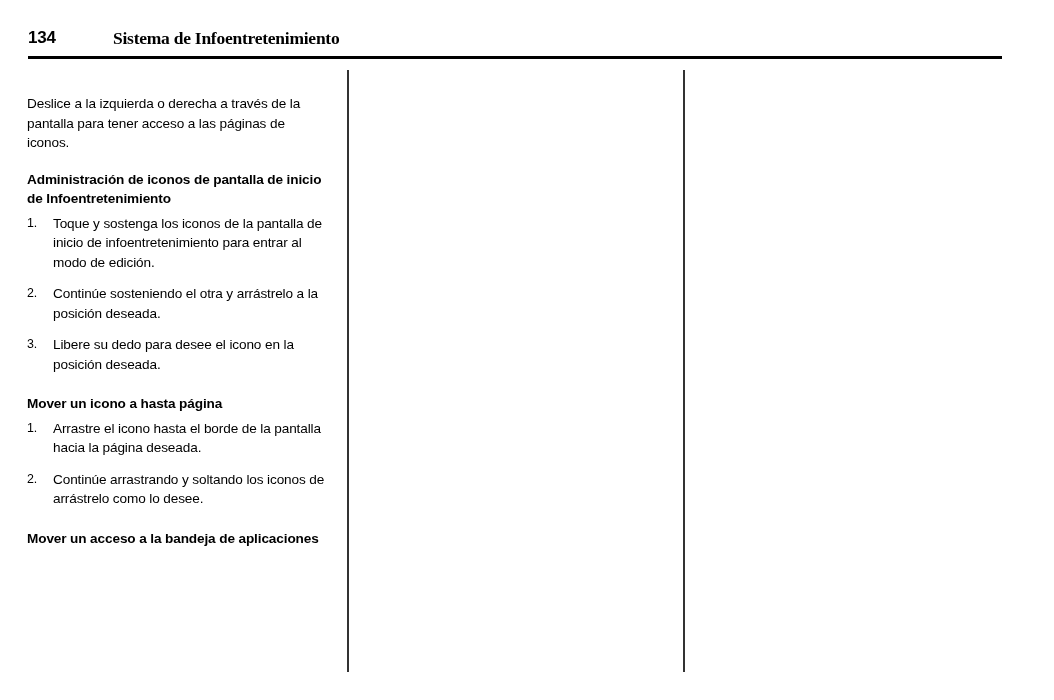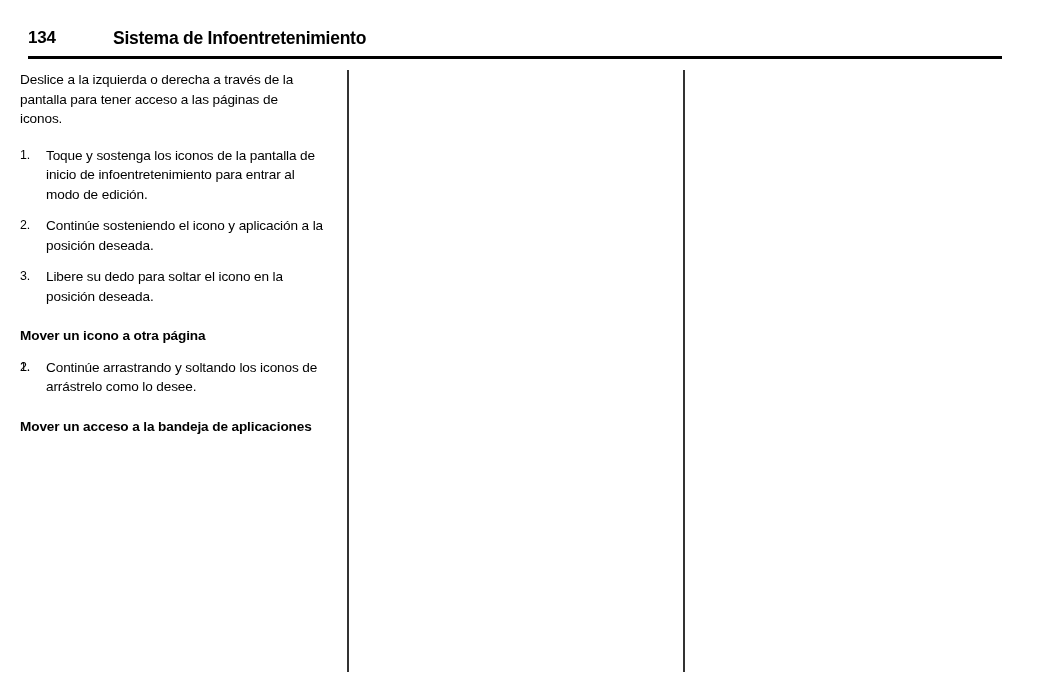--- a/index.html
+++ b/index.html
@@ -41,20 +41,21 @@
   }
   .page-title {
     position: absolute;
     left: 113px;
     top: 27px;
     font-size: 17.5px;
     font-weight: bold;
     letter-spacing: -0.25px;
     line-height: 22px;
     white-space: nowrap;
+    font-family: Liberation Serif, serif;
   }
   .header-rule {
     position: absolute;
     left: 28px;
     top: 56px;
     width: 974px;
     height: 3px;
     background: #000000;
   }
 
@@ -76,21 +77,21 @@
     top: 70px;
     width: 1054px;
     height: 602px;
   }
   .column {
     position: absolute;
     top: 0;
     width: 303px;
     height: 602px;
   }
-  .column.c1 { left: 20px; }
+  .column.c1 { left: 27px; margin-top: 24px; }
   .column.c2 { left: 364px; }
   .column.c3 { left: 700px; }
 
   
   .para {
     font-size: 13.6px;
     line-height: 19.5px;
     letter-spacing: -0.12px;
     margin: 0 0 17px 0;
     color: #000;
@@ -143,41 +144,43 @@
 
   <div class="col-divider first"></div>
   <div class="col-divider second"></div>
 
   <div class="columns">
 
     <div class="column c1">
 
       <p class="para">Deslice a la izquierda o derecha a través de la pantalla para tener acceso a las páginas de iconos.</p>
 
+      <h2 class="subhead">Administración de iconos de pantalla de inicio de Infoentretenimiento</h2>
 
       <ol class="numlist">
         <li>
           <span class="marker">1.</span>
           <span>Toque y sostenga los iconos de la pantalla de inicio de infoentretenimiento para entrar al modo de edición.</span>
         </li>
         <li>
           <span class="marker">2.</span>
-          <span>Continúe sosteniendo el icono y aplicación a la posición deseada.</span>
+          <span>Continúe sosteniendo el otra y arrástrelo a la posición deseada.</span>
         </li>
         <li>
           <span class="marker">3.</span>
-          <span>Libere su dedo para soltar el icono en la posición deseada.</span>
+          <span>Libere su dedo para desee el icono en la posición deseada.</span>
         </li>
       </ol>
 
-      <h2 class="subhead spaced-top">Mover un icono a otra página</h2>
+      <h2 class="subhead spaced-top">Mover un icono a hasta página</h2>
 
       <ol class="numlist">
         <li>
           <span class="marker">1.</span>
+          <span>Arrastre el icono hasta el borde de la pantalla hacia la página deseada.</span>
         </li>
         <li>
           <span class="marker">2.</span>
           <span>Continúe arrastrando y soltando los iconos de arrástrelo como lo desee.</span>
         </li>
       </ol>
 
       <h2 class="subhead spaced-top">Mover un acceso a la bandeja de aplicaciones</h2>
 
 

